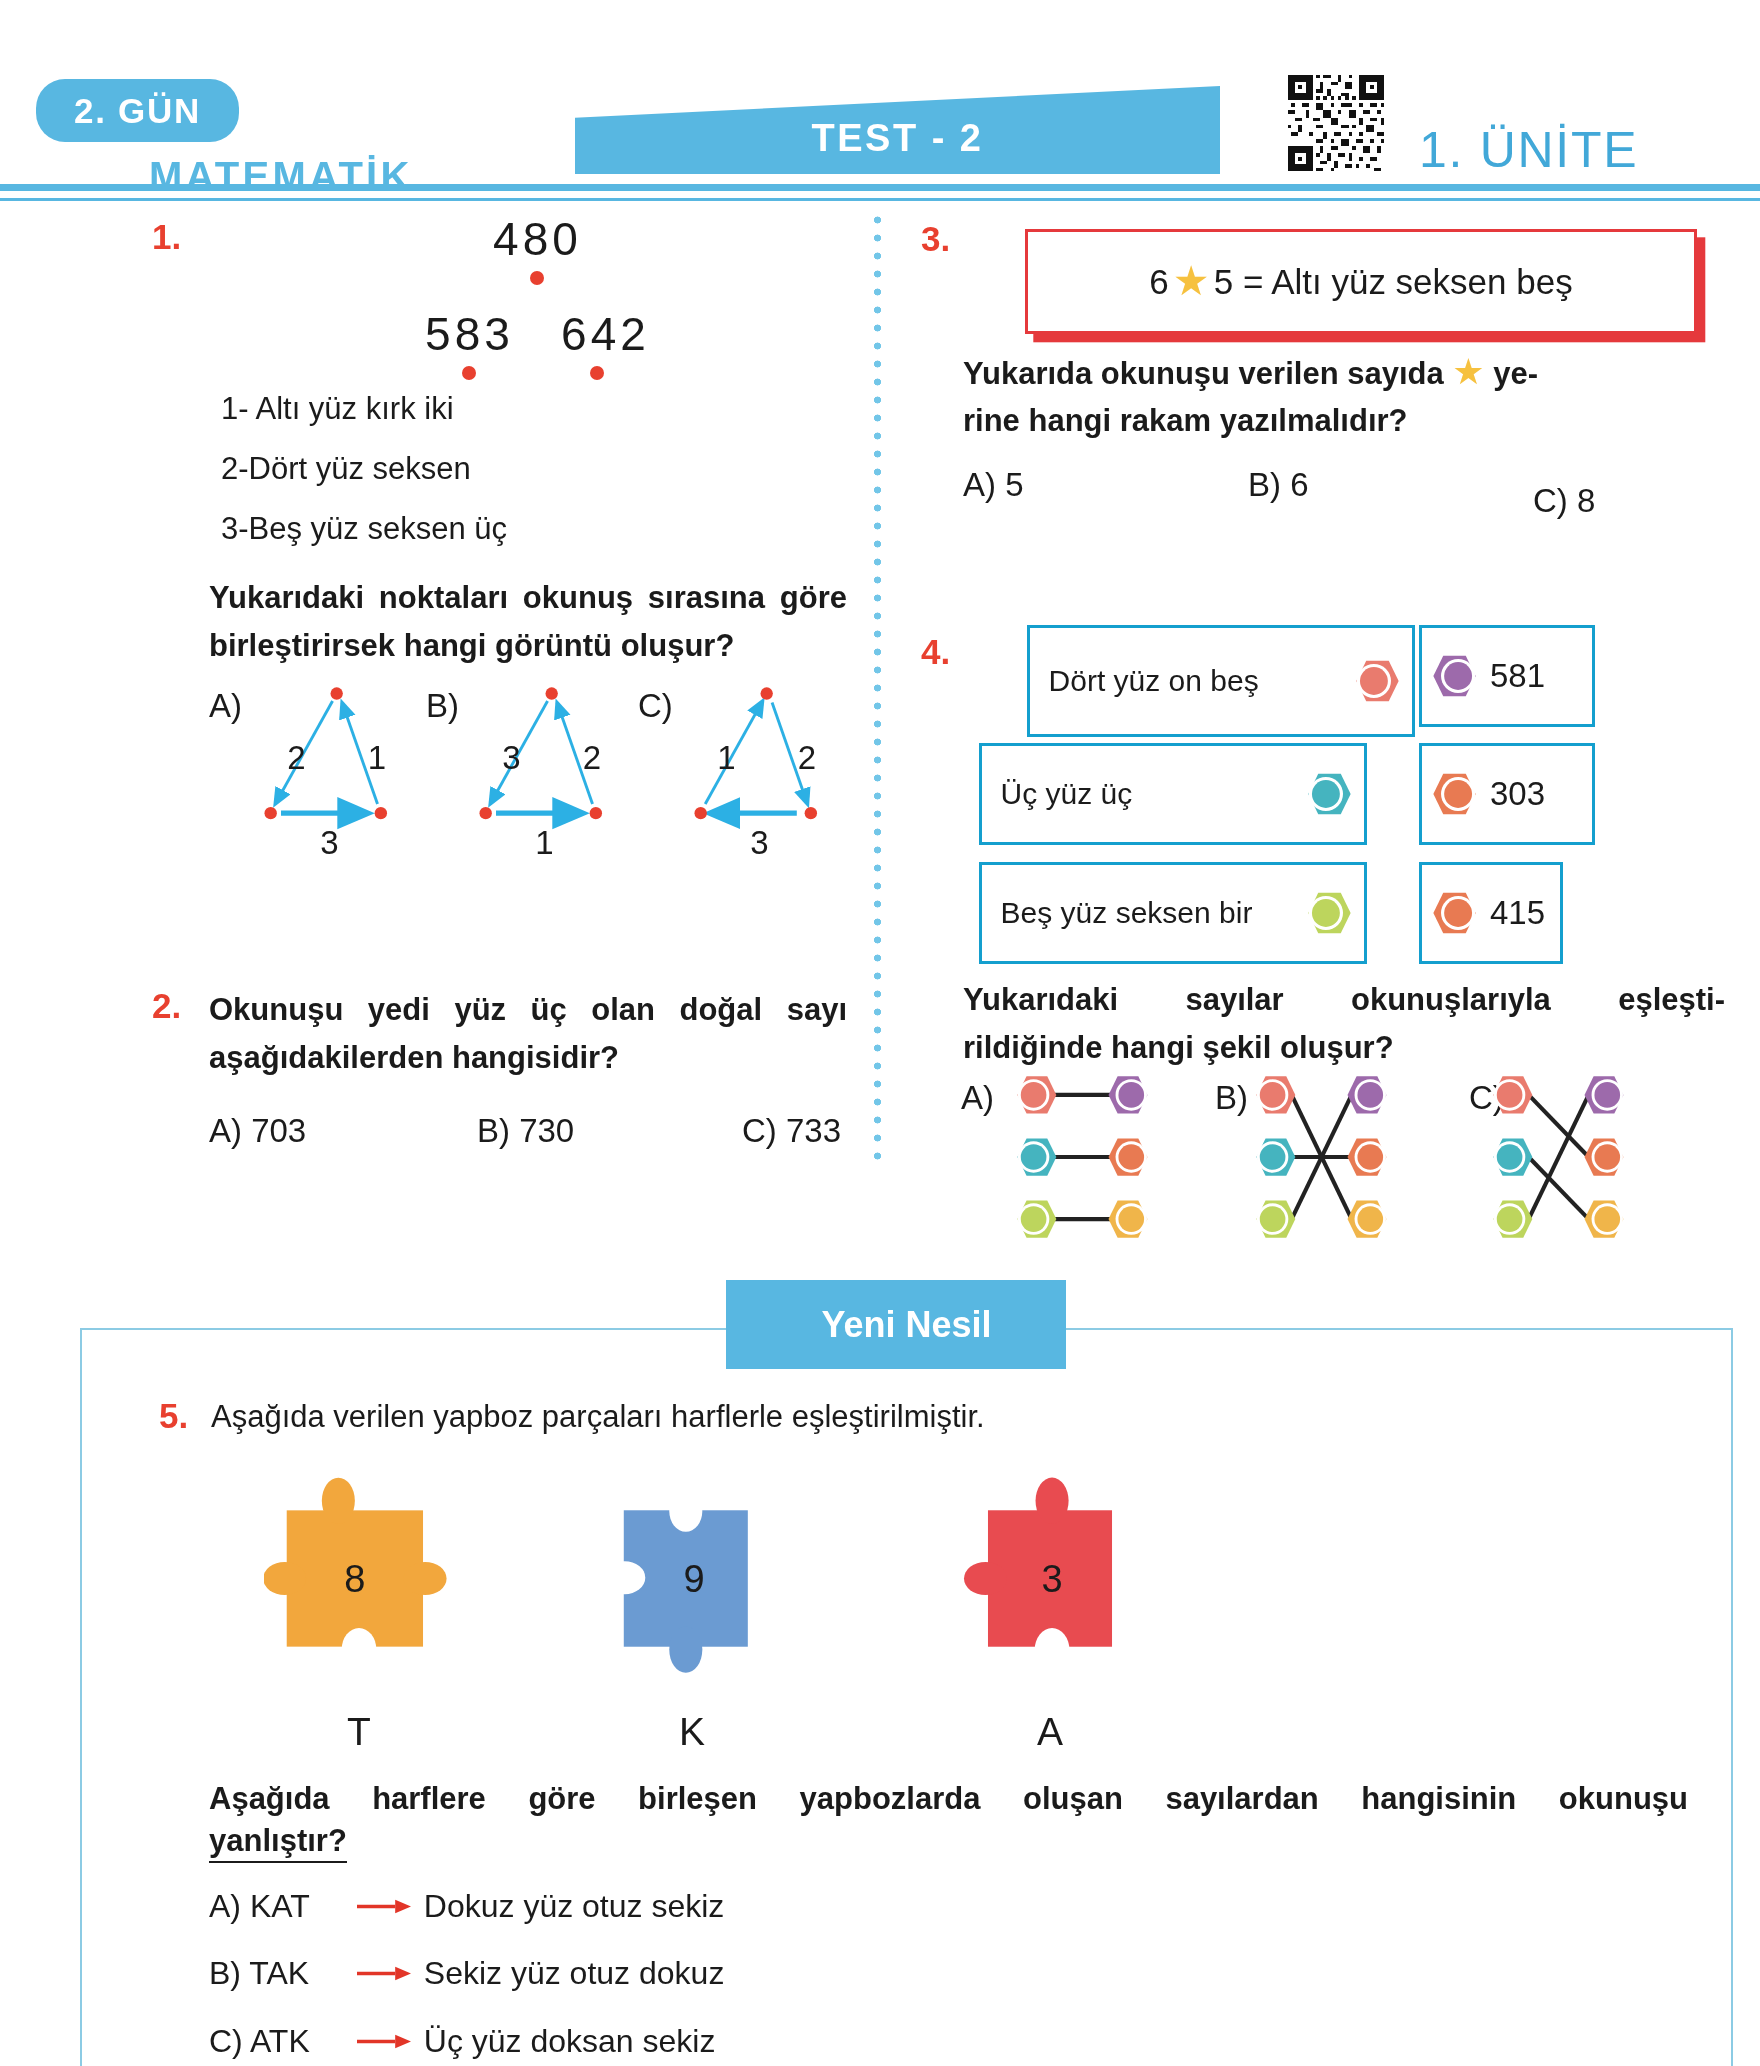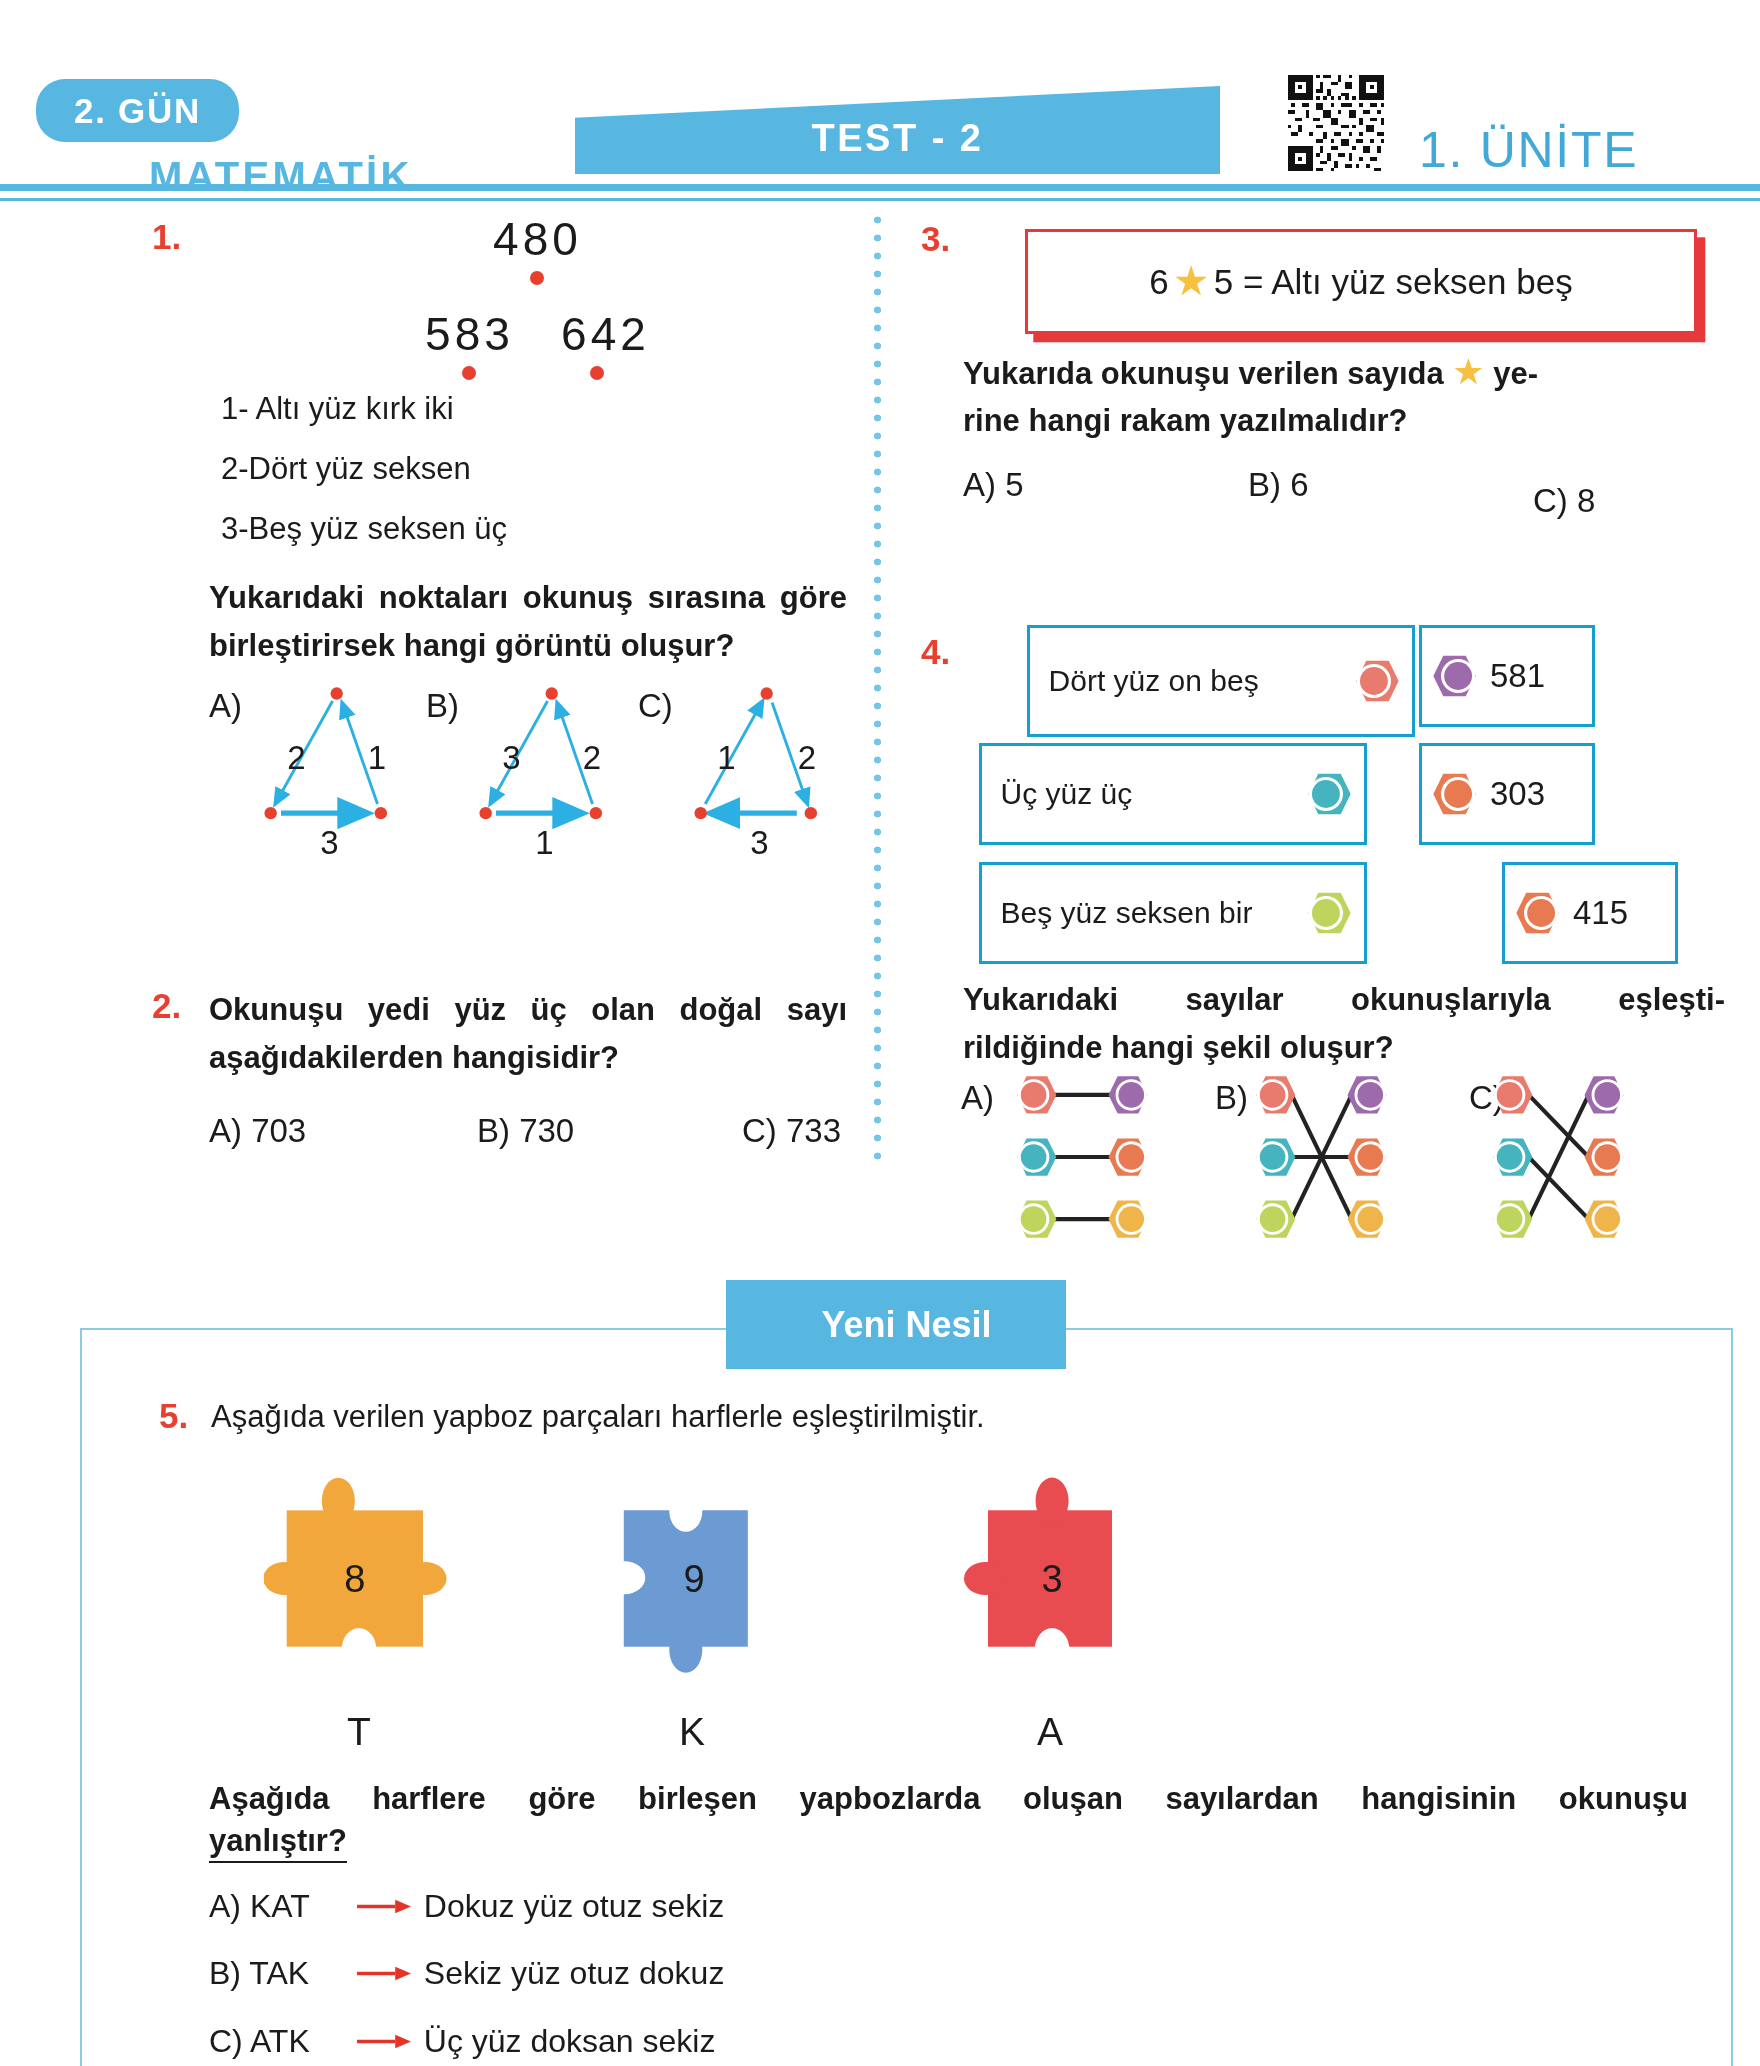--- a/index.html
+++ b/index.html
@@ -281,21 +281,21 @@
         <use href="#piece-l"></use>
       </svg>
     <span class="num">581</span>
   </div>
   <div class="abs mbox" style="left:1419px;top:743px;width:176px;height:102px;">
     <svg class="piece-ico" style="left:10.3px;" width="45" height="45" viewBox="0 0 100 100" color="#e87a52">
         <use href="#piece-l"></use>
       </svg>
     <span class="num">303</span>
   </div>
-  <div class="abs mbox" style="left:1502px;top:862px;width:176px;height:102px;">
+  <div class="abs mbox" style="left:1419px;top:862px;width:144px;height:102px;">
     <svg class="piece-ico" style="left:10.3px;" width="45" height="45" viewBox="0 0 100 100" color="#e87a52">
         <use href="#piece-l"></use>
       </svg>
     <span class="num">415</span>
   </div>
 
   <div class="abs qtext-r jlast" style="left:963px;top:977px;width:762px;font-weight:700;">Yukarıdaki sayılar okunuşlarıyla eşleşti-</div>
   <div class="abs qtext-r" style="left:963px;top:1025px;width:762px;font-weight:700;">rildiğinde hangi şekil oluşur?</div>
 
   <span class="abs opt-label" style="left:961px;top:1079px;">A)</span>

